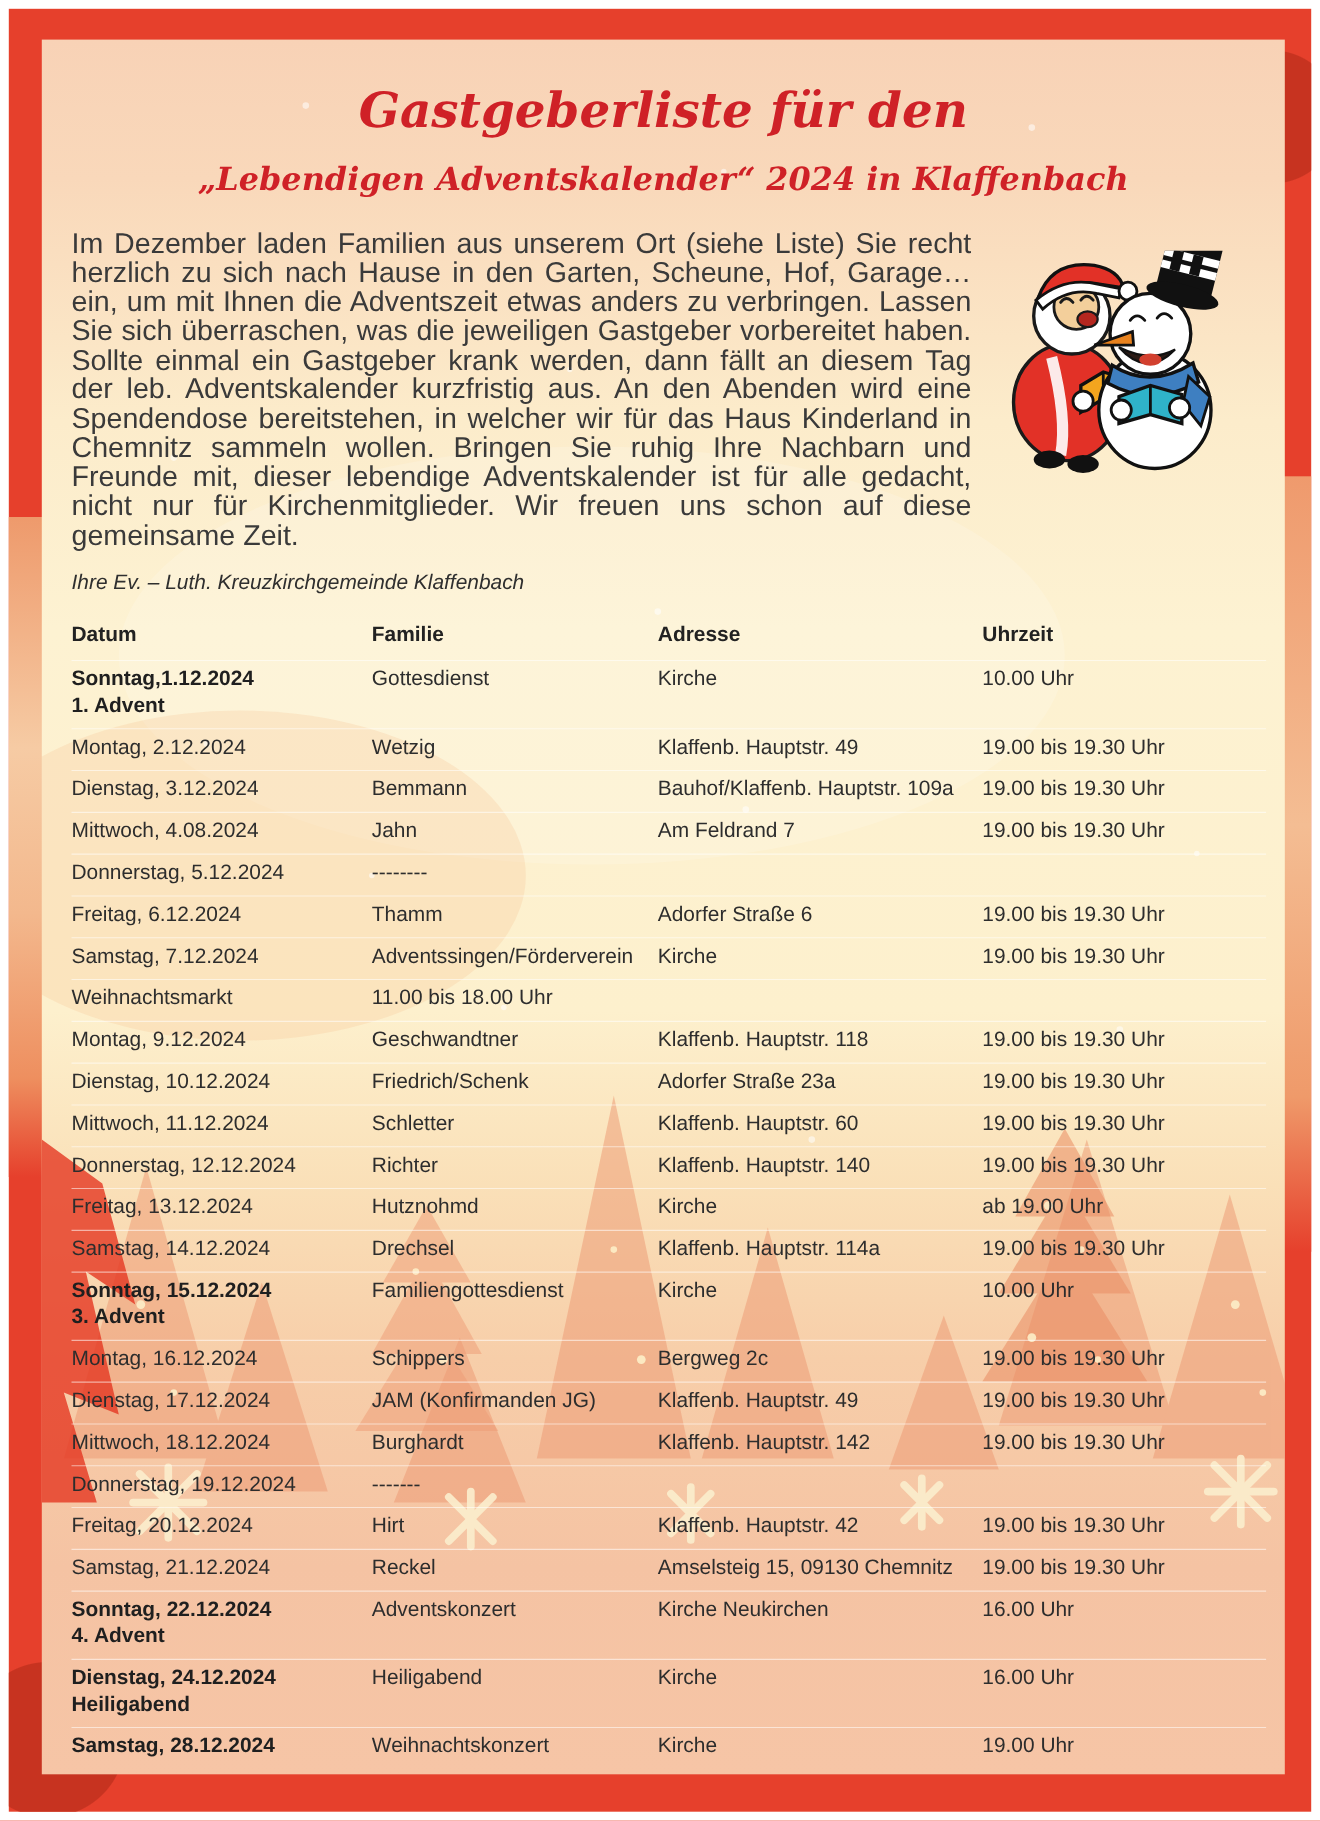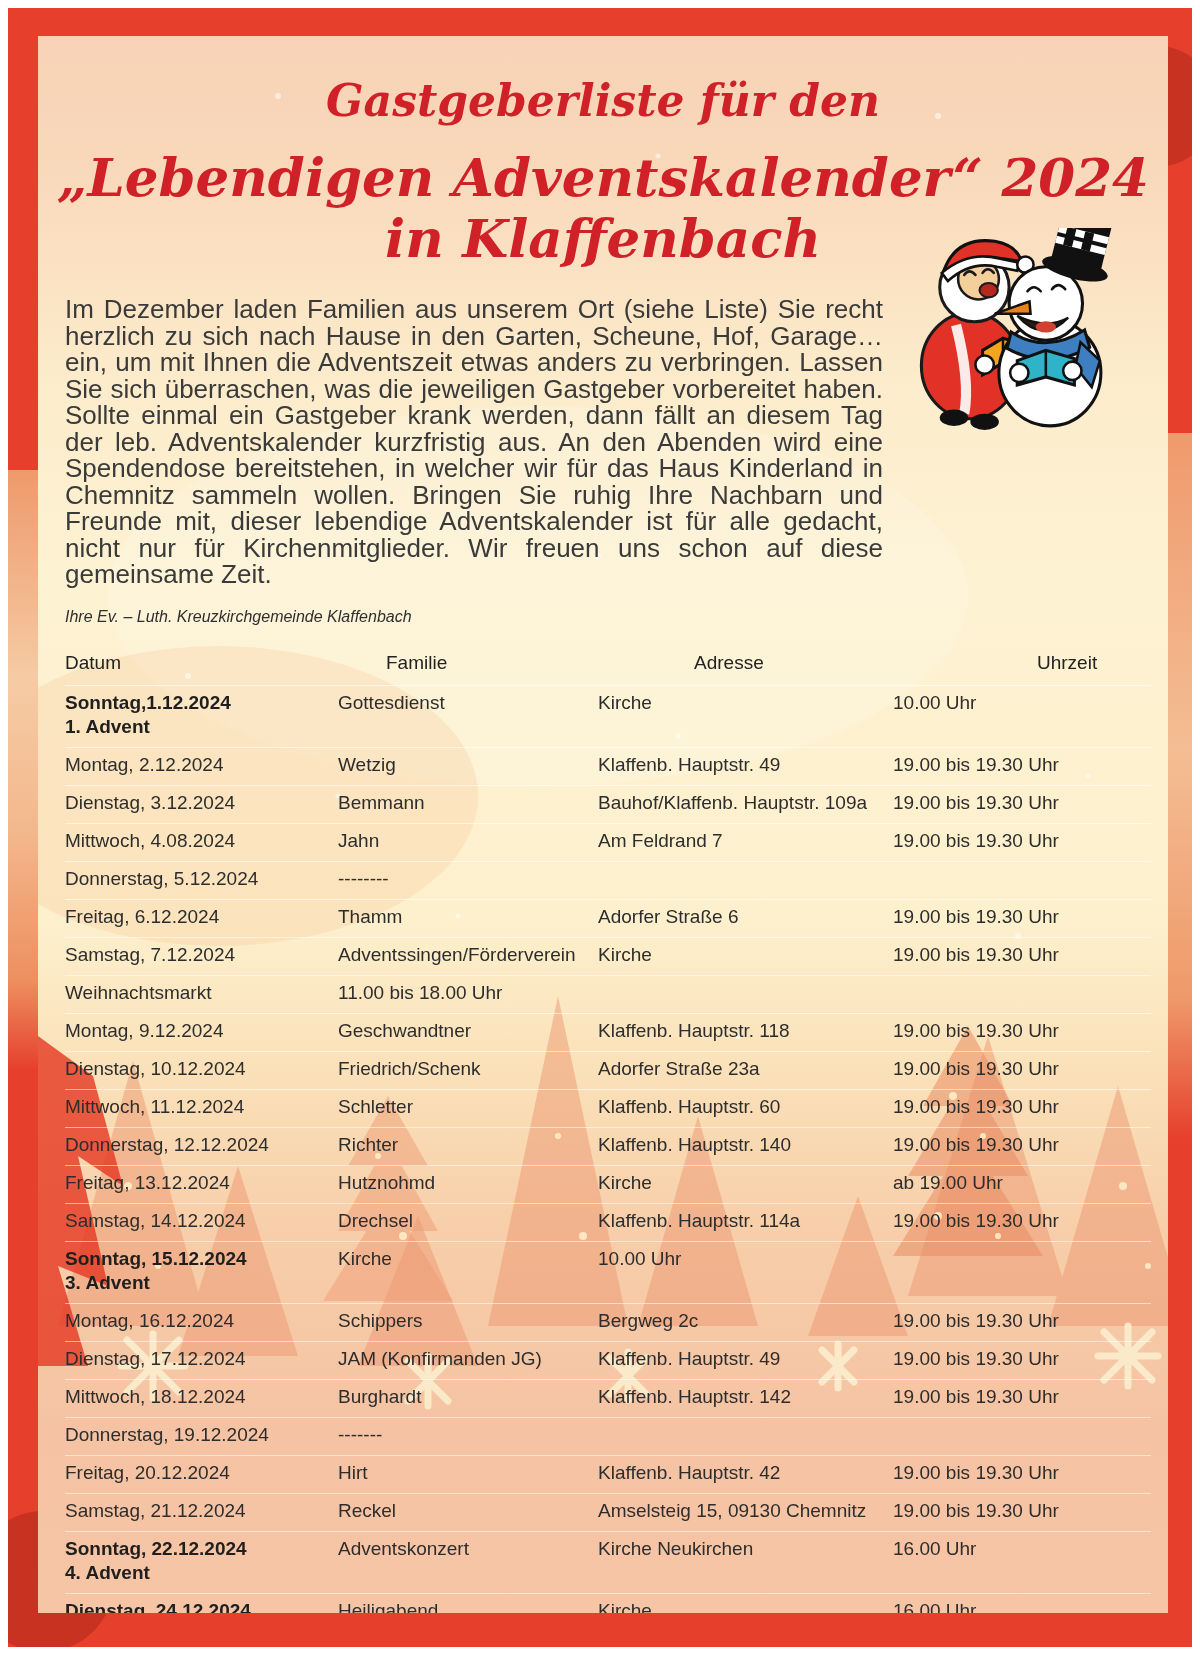--- a/index.html
+++ b/index.html
@@ -22,30 +22,30 @@
   .panel{position:absolute;left:38px;top:36px;width:1130px;height:1577px;
     background:linear-gradient(180deg,
       var(--panel_top) 0%, #f9d8ba 8%, #fceccb 22%, var(--panel_mid) 34%,
       #fdf0cd 56%, #fae0b8 66%, #f7cea9 76%, var(--panel_bottom) 88%, #f6c5a6 100%);
     overflow:hidden;}
   .decor{position:absolute;left:0;top:0;width:100%;height:100%;pointer-events:none;}
   .content{position:relative;z-index:2;}
   .title{font-family:"DejaVu Serif",serif;font-style:italic;font-weight:bold;
     color:var(--title_red);text-align:center;margin:0;}
   .title.l1{padding-top:40px;font-size:44px;line-height:1.15;}
-  .title.l2{padding-top:20px;font-size:53px;line-height:1.15;}
+  .title.l2{padding-top:20px;font-size:29px;line-height:1.15;}
   .intro{margin:28px 0 0 27px;width:818px;font-size:26px;line-height:26.5px;
     text-align:justify;color:var(--text_dark);}
-  .signature{margin:20px 0 0 27px;font-size:16px;font-style:italic;color:#2f2f2f;}
+  .signature{margin:20px 0 0 27px;font-size:19px;font-style:italic;color:#2f2f2f;}
   .illus{position:absolute;left:858px;top:192px;width:216px;height:204px;z-index:3;}
   .table{margin:20px 0 0 27px;width:1086px;font-size:19px;color:#2d2d2d;}
   .trow{display:grid;grid-template-columns:273px 260px 295px 1fr;
     padding:5px 0 8px;line-height:24px;}
   #table-body .trow{border-top:1px solid rgba(255,255,255,0.55);}
-  .thead{font-weight:normal;color:#222222;padding-bottom:10px;gap:48px;}
+  .thead{font-weight:bold;color:#222222;padding-bottom:10px;}
   .trow.bold-date .cell.date{font-weight:bold;color:#1f1f1f;}
   .cell{padding-right:10px;}
 </style>
 </head>
 <body>
 
 <div class="page">
   <div class="frame">
     <div class="wash wash-left"></div>
     <div class="wash wash-right"></div>
@@ -303,20 +303,21 @@
               </div>
               <div class="cell family">Drechsel</div>
               <div class="cell address">Klaffenb. Hauptstr. 114a</div>
               <div class="cell time">19.00 bis 19.30 Uhr</div>
             </div>
             <div class="trow bold-date">
               <div class="cell date">
                 <div>Sonntag, 15.12.2024</div>
                 <div>3. Advent</div>
               </div>
+              <div class="cell family">Familiengottesdienst</div>
               <div class="cell address">Kirche</div>
               <div class="cell time">10.00 Uhr</div>
             </div>
             <div class="trow">
               <div class="cell date">
                 <div>Montag, 16.12.2024</div>
               </div>
               <div class="cell family">Schippers</div>
               <div class="cell address">Bergweg 2c</div>
               <div class="cell time">19.00 bis 19.30 Uhr</div>

